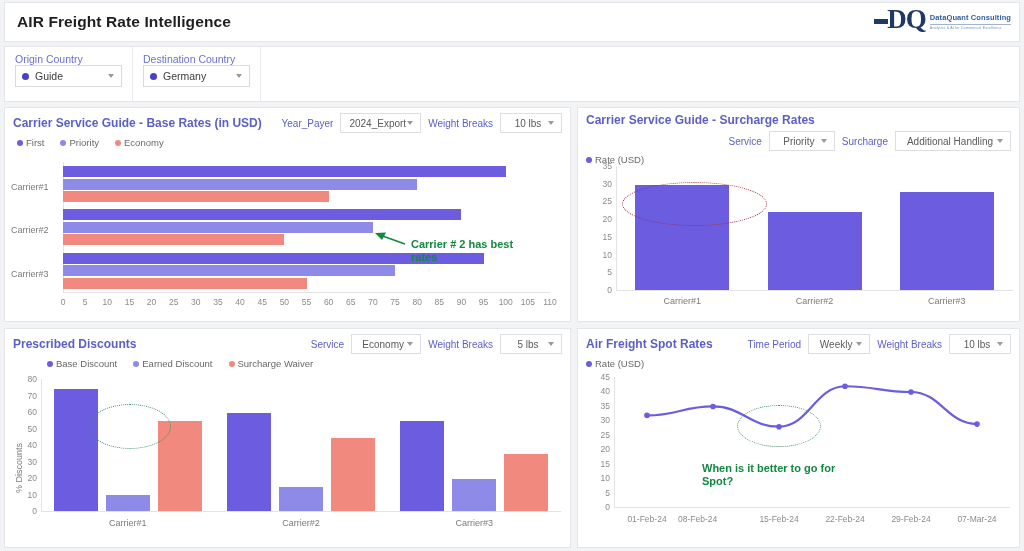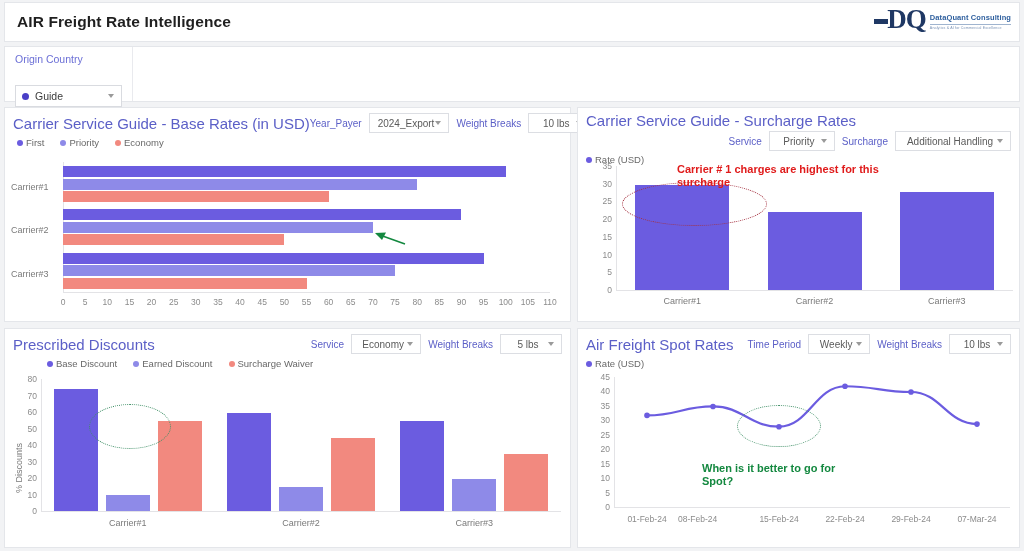--- a/index.html
+++ b/index.html
@@ -42,42 +42,42 @@
 
   
   .filterbar {
     position: absolute; left: 4px; top: 46px; width: 1016px; height: 56px;
     background: #ffffff; border: 1px solid #e4e6ea;
   }
   .filter-cell {
     position: absolute; top: 0; height: 54px;
     border-right: 1px solid #e9eaee; padding: 6px 10px 0 10px;
   }
-  .filter-label { font-size: 10.5px; color: #6b6fd6; margin-bottom: 20px; }
+  .filter-label { font-size: 10.5px; color: #6b6fd6; margin-bottom: 0; }
   .filter-select {
     width: 100%; height: 22px; border: 1px solid #d9dbe0; background: #fff;
     display: flex; align-items: center; padding: 0 6px;
     font-size: 10.5px; color: #3b3b3b; position: relative;
   }
   .sel-dot { width: 7px; height: 7px; border-radius: 50%; background: #4a3fc7; margin-right: 6px; flex: none; }
   .caret-sm {
     position: absolute; right: 7px; top: 50%; margin-top: -2px;
     width: 0; height: 0; border-left: 3.5px solid transparent;
     border-right: 3.5px solid transparent; border-top: 4px solid #9a9a9a;
   }
 
   
   .panel { position: absolute; background: #ffffff; border: 1px solid #e4e6ea; }
   .p-tl { left: 4px;   top: 107px; width: 567px; height: 215px; }
   .p-tr { left: 577px; top: 107px; width: 443px; height: 215px; }
   .p-bl { left: 4px;   top: 328px; width: 567px; height: 220px; }
   .p-br { left: 577px; top: 328px; width: 443px; height: 220px; }
 
   .panel-head { display: flex; align-items: center; height: 26px; padding: 4px 8px 0 8px; }
-  .panel-title { font-size: 15px; font-weight: normal; color: #5b5fc7; white-space: nowrap; }
+  .panel-title { font-size: 12px; font-weight: bold; color: #5b5fc7; white-space: nowrap; }
   .ctl-group { display: flex; align-items: center; gap: 7px; margin-left: auto; }
   .ctl-label { font-size: 10px; color: #5b5fc7; white-space: nowrap; }
   .ctl-select {
     height: 20px; min-width: 68px; border: 1px solid #dcdee3; background: #fff;
     display: flex; align-items: center; justify-content: center;
     font-size: 10px; color: #5a5a5a; padding: 0 14px 0 8px; position: relative;
     white-space: nowrap;
   }
 
   .legend { display: flex; align-items: center; gap: 16px; padding: 3px 0 0 12px; }
@@ -123,20 +123,28 @@
       </div>
     </div>
   </div>
 
   <div class="filterbar">
     <div class="filter-cell" style="left:0; width:128px;">
       <div class="filter-label">Origin Country</div>
       <div class="filter-select">
         <span class="sel-dot"></span>
         <span>Guide</span>
+        <span class="caret-sm"></span>
+      </div>
+    </div>
+    <div class="filter-cell" style="left:128px; width:128px;">
+      <div class="filter-label">Destination Country</div>
+      <div class="filter-select">
+        <span class="sel-dot"></span>
+        <span>Germany</span>
         <span class="caret-sm"></span>
       </div>
     </div>
   </div>
 
   <div class="panel p-tl">
     <div class="panel-head">
       <div class="panel-title">Carrier Service Guide - Base Rates (in USD)</div>
       <div class="ctl-group">
         <span class="ctl-label">Year_Payer</span>
@@ -202,20 +210,22 @@
         <div class="tick" style="left:424.3181818181818px; top:137px; width:20px; text-align:center;">85</div>
         <div class="tick" style="left:446.4545454545455px; top:137px; width:20px; text-align:center;">90</div>
         <div class="tick" style="left:468.5909090909091px; top:137px; width:20px; text-align:center;">95</div>
         <div class="tick" style="left:490.7272727272727px; top:137px; width:20px; text-align:center;">100</div>
         <div class="tick" style="left:512.8636363636364px; top:137px; width:20px; text-align:center;">105</div>
         <div class="tick" style="left:535px; top:137px; width:20px; text-align:center;">110</div>
         <svg style="position:absolute; left:0; top:0; width:567px; height:160px; pointer-events:none;">
           <path d="M 400 84 L 372 74" stroke="#13883f" stroke-width="1.6" fill="none"></path>
           <path d="M 370 73 L 381 72.5 L 377 80 Z" fill="#13883f"></path>
         </svg>
+        <div class="annot annot-green" style="left:406px; top:78px; width:140px;">Carrier # 2 has best
+rates</div>
       </div>
   </div>
 
   <div class="panel p-tr">
     <div class="panel-head" style="height:20px;">
       <div class="panel-title">Carrier Service Guide - Surcharge Rates</div>
     </div>
     <div class="ctl-group" style="justify-content:flex-end; padding-right:8px; margin-top:3px;">
       <span class="ctl-label">Service</span>
       <div class="ctl-select" style="min-width:66px;">
@@ -247,22 +257,20 @@
         <div class="tick" style="left:12px; top:36.42857142857143px; width:22px; text-align:right;">25</div>
         <div class="tick" style="left:12px; top:18.714285714285722px; width:22px; text-align:right;">30</div>
         <div class="tick" style="left:12px; top:1px; width:22px; text-align:right;">35</div>
         <div class="bar" style="left:57.16666666666667px; top:25.48571428571428px; width:94px; height:104.51428571428572px; background:#6b5ce0;"></div>
         <div class="cat-label" style="left:59.16666666666667px; top:136px; width:90px; text-align:center;">Carrier#1</div>
         <div class="bar" style="left:189.5px; top:52.41142857142857px; width:94px; height:77.58857142857143px; background:#6b5ce0;"></div>
         <div class="cat-label" style="left:191.5px; top:136px; width:90px; text-align:center;">Carrier#2</div>
         <div class="bar" style="left:321.83333333333337px; top:31.862857142857152px; width:94px; height:98.13714285714285px; background:#6b5ce0;"></div>
         <div class="cat-label" style="left:323.83333333333337px; top:136px; width:90px; text-align:center;">Carrier#3</div>
         <div class="ellipse ell-red" style="left:44px; top:22px; width:145px; height:44px;"></div>
-        <div class="annot annot-red" style="left:99px; top:3px; width:270px;">Carrier # 1 charges are highest for this
-surcharge</div>
       </div>
   </div>
 
   <div class="panel p-bl">
     <div class="panel-head">
       <div class="panel-title">Prescribed Discounts</div>
       <div class="ctl-group">
         <span class="ctl-label">Service</span>
         <div class="ctl-select" style="min-width:70px;">
           <span>Economy</span>

